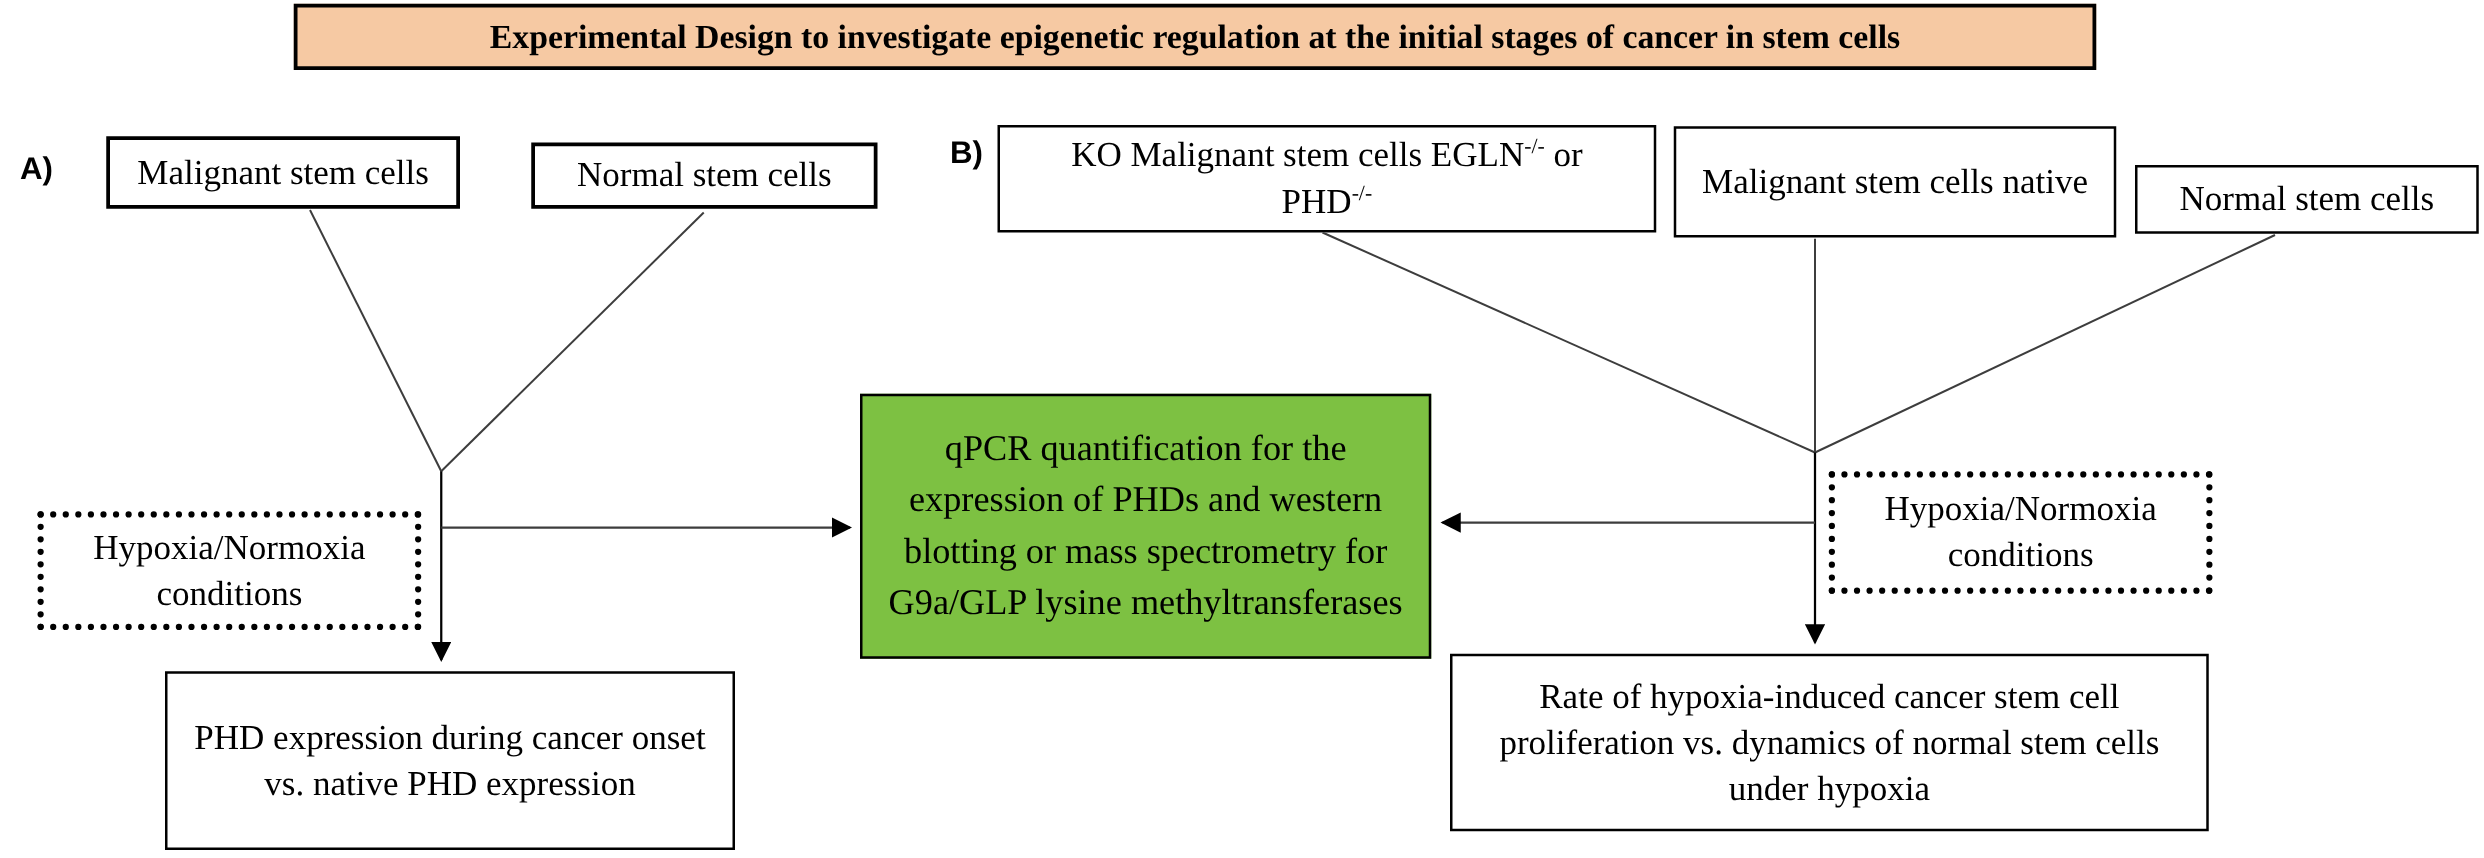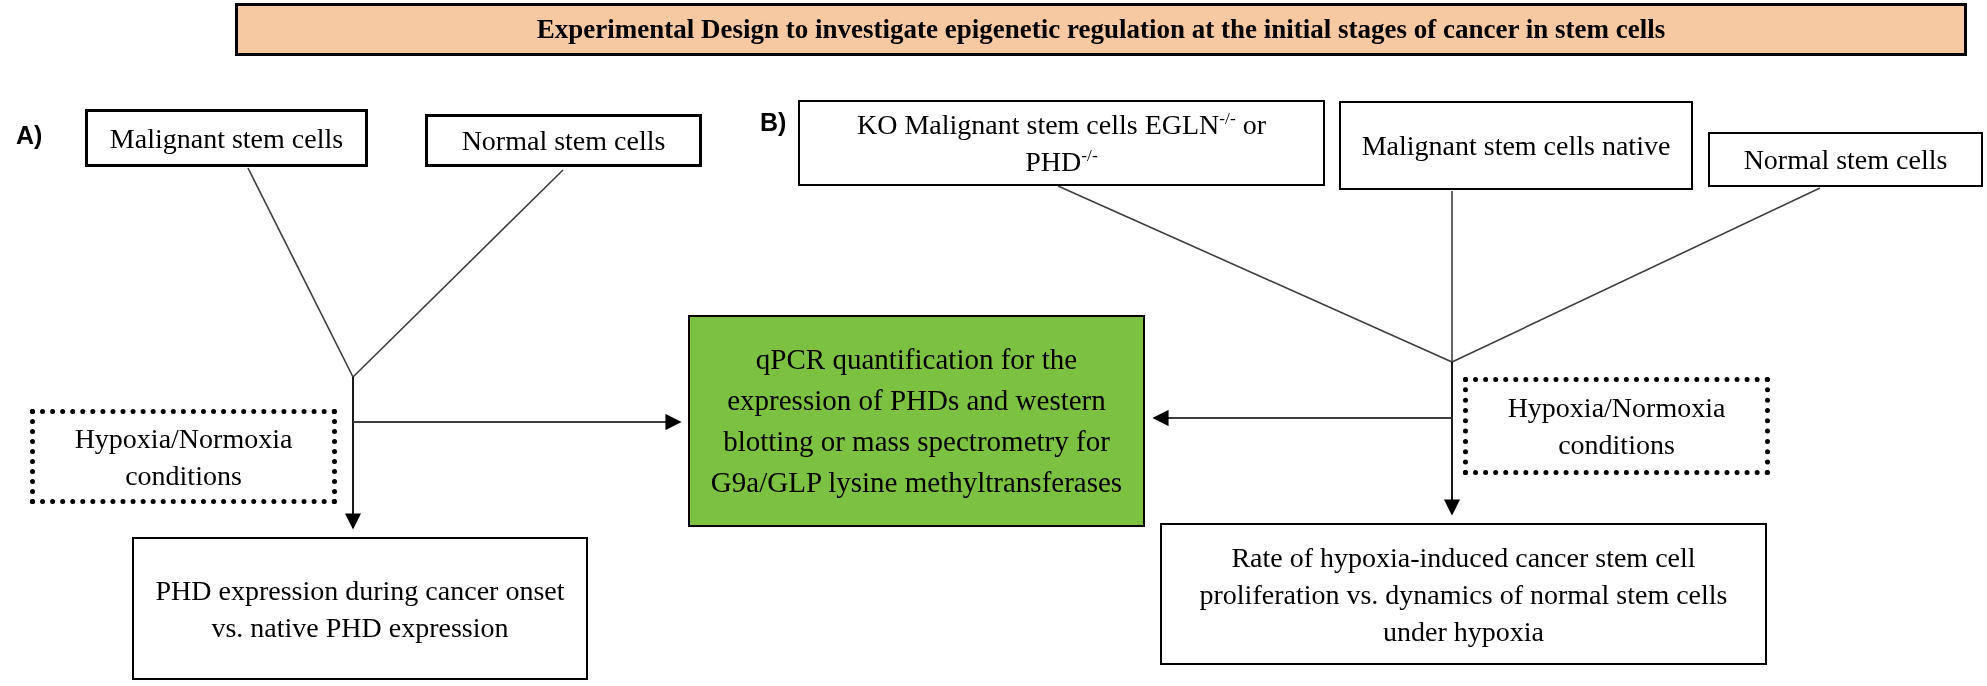--- a/index.html
+++ b/index.html
@@ -86,21 +86,21 @@
 
     <line x1="1058" y1="186" x2="1452" y2="362" stroke="#3d3d3d" stroke-width="1.6"></line>
     <line x1="1452" y1="191" x2="1452" y2="362" stroke="#3d3d3d" stroke-width="1.6"></line>
     <line x1="1820" y1="188" x2="1452" y2="362" stroke="#3d3d3d" stroke-width="1.6"></line>
 
     <line x1="1452" y1="362" x2="1452" y2="514" stroke="#000" stroke-width="1.8" marker-end="url(#arrow)"></line>
 
     <line x1="1452" y1="418" x2="1154" y2="418" stroke="#3d3d3d" stroke-width="1.8" marker-end="url(#arrow)"></line>
   </svg>
 
-  <div class="abs title-box" style="left:235px; top:3px; width:1732px; height:53px;">
+  <div class="abs title-box" style="left:235px; top:3px; width:1442px; height:53px;">
     <span>Experimental Design to investigate epigenetic regulation at the initial stages of cancer in stem cells</span>
   </div>
 
   <div class="abs section-label" style="left:16px; top:121px;">A)</div>
 
   <div class="abs box" style="left:85px; top:109px; width:283px; height:58px;">
     <span>Malignant stem cells</span>
   </div>
   <div class="abs box" style="left:425px; top:114px; width:277px; height:53px;">
     <span>Normal stem cells</span>

